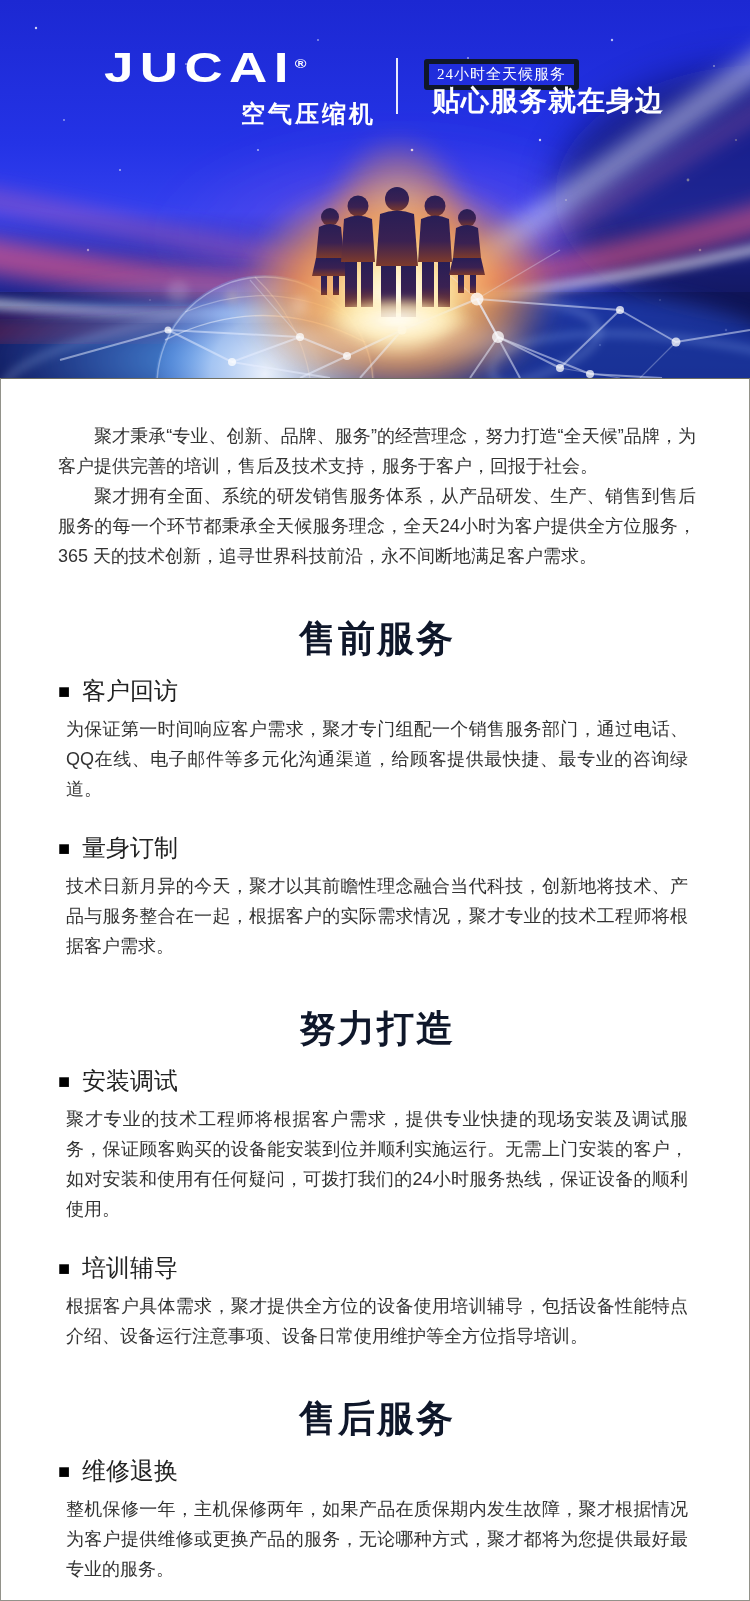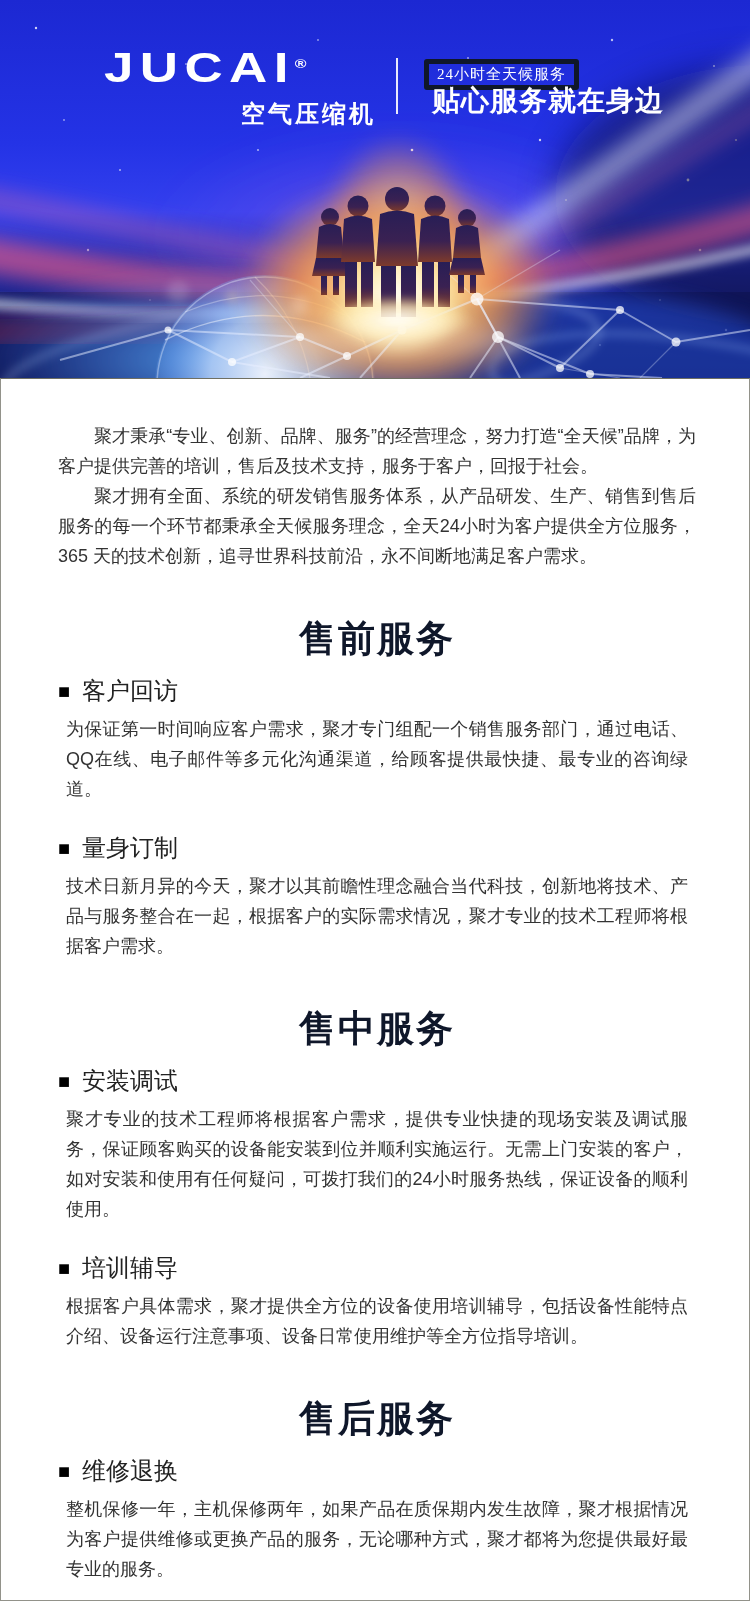--- a/index.html
+++ b/index.html
@@ -265,21 +265,21 @@
       <div class="item">
         <div class="item-head">
           <span class="sq">■</span>
           <span>量身订制</span>
         </div>
         <p class="item-body">技术日新月异的今天，聚才以其前瞻性理念融合当代科技，创新地将技术、产品与服务整合在一起，根据客户的实际需求情况，聚才专业的技术工程师将根据客户需求。</p>
       </div>
     </section>
 
     <section class="svc">
-      <h2 class="svc-title">售中服务</h2>
+      <h2 class="svc-title">努力打造</h2>
       <div class="item">
         <div class="item-head">
           <span class="sq">■</span>
           <span>安装调试</span>
         </div>
         <p class="item-body">聚才专业的技术工程师将根据客户需求，提供专业快捷的现场安装及调试服务，保证顾客购买的设备能安装到位并顺利实施运行。无需上门安装的客户，如对安装和使用有任何疑问，可拨打我们的24小时服务热线，保证设备的顺利使用。</p>
       </div>
       <div class="item">
         <div class="item-head">
           <span class="sq">■</span>

